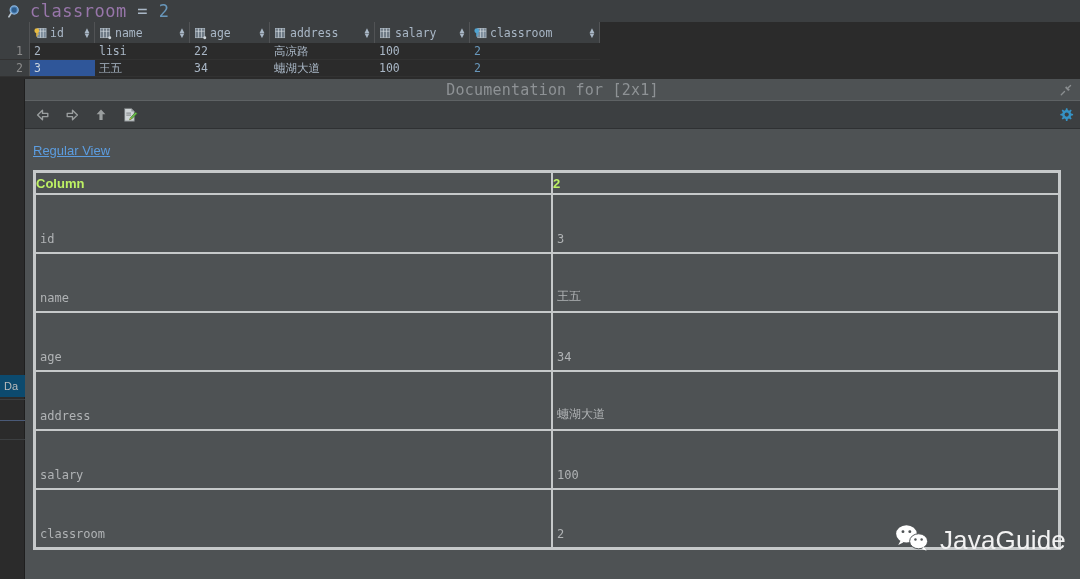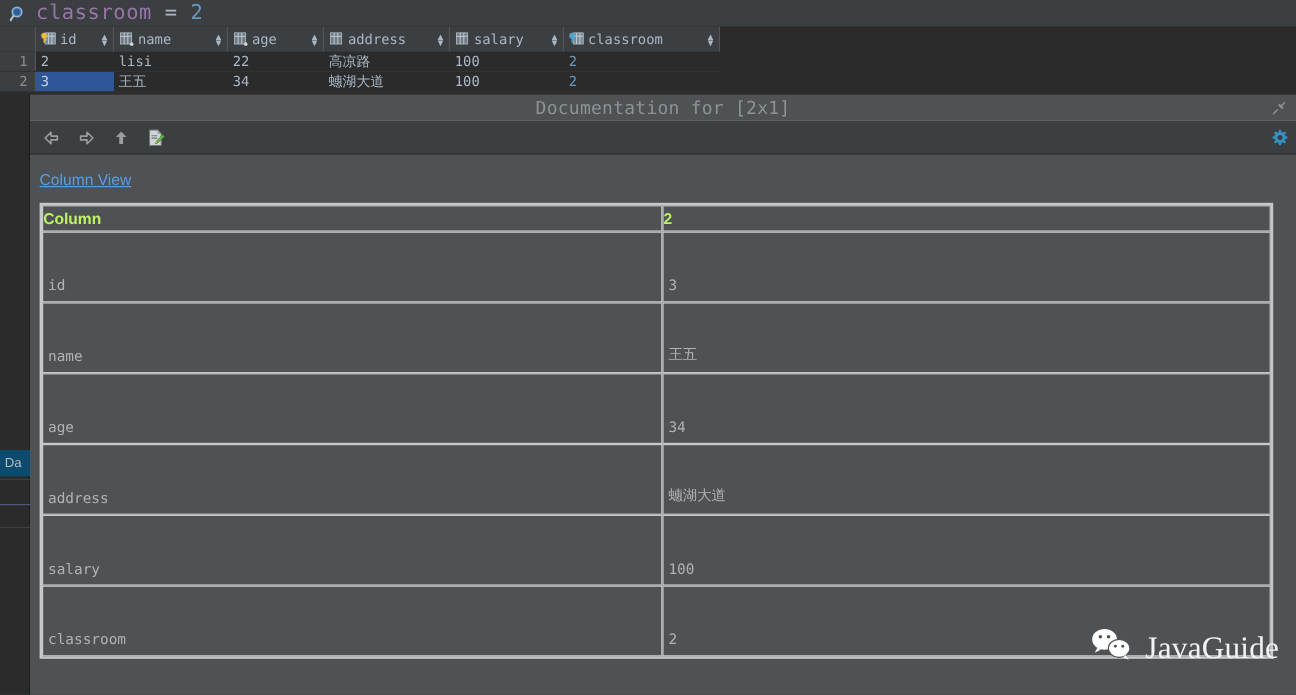--- a/index.html
+++ b/index.html
@@ -251,21 +251,21 @@
   .col-b { width: 507px; }
 
   
   .watermark {
     position: absolute;
     right: 14px; bottom: 22px;
     display: flex; align-items: center; gap: 8px;
     pointer-events: none;
   }
   .wm-text {
-    font-family: Liberation Serif, serif;
+    font-family: Liberation Sans, sans-serif;
     font-size: 26px;
     color: #f2f2f2;
     letter-spacing: .2px;
   }
 
   
   .bottom-fill {
     position: absolute;
     left: 25px; top: 554px;
     width: 1055px; height: 25px;
@@ -474,21 +474,21 @@
       </span>
       <span class="gear-btn">
         <svg width="16" height="16" viewBox="0 0 16 16">
           <path d="M8 1.2 L9.4 1.2 L9.8 3.1 L11.1 3.7 L12.7 2.6 L13.7 3.6 L12.6 5.2 L13.2 6.5 L15.1 6.9 L15.1 8.3 L13.2 8.7 L12.6 10.0 L13.7 11.6 L12.7 12.6 L11.1 11.5 L9.8 12.1 L9.4 14.0 L8.0 14.0 L7.6 12.1 L6.3 11.5 L4.7 12.6 L3.7 11.6 L4.8 10.0 L4.2 8.7 L2.3 8.3 L2.3 6.9 L4.2 6.5 L4.8 5.2 L3.7 3.6 L4.7 2.6 L6.3 3.7 L7.6 3.1 Z" fill="#3592c4"></path>
           <circle cx="8.7" cy="7.6" r="2.1" fill="#3c3f41"></circle>
         </svg>
       </span>
     </div>
 
     <div class="doc-body">
-      <a class="regular-view" href="#">Column View</a>
+      <a class="regular-view" href="#">Regular View</a>
 
       <table class="doc-table">
         <colgroup>
             <col class="col-a">
             <col class="col-b">
           </colgroup>
         <thead>
           <tr>
             <th>Column</th>
             <th>2</th>

